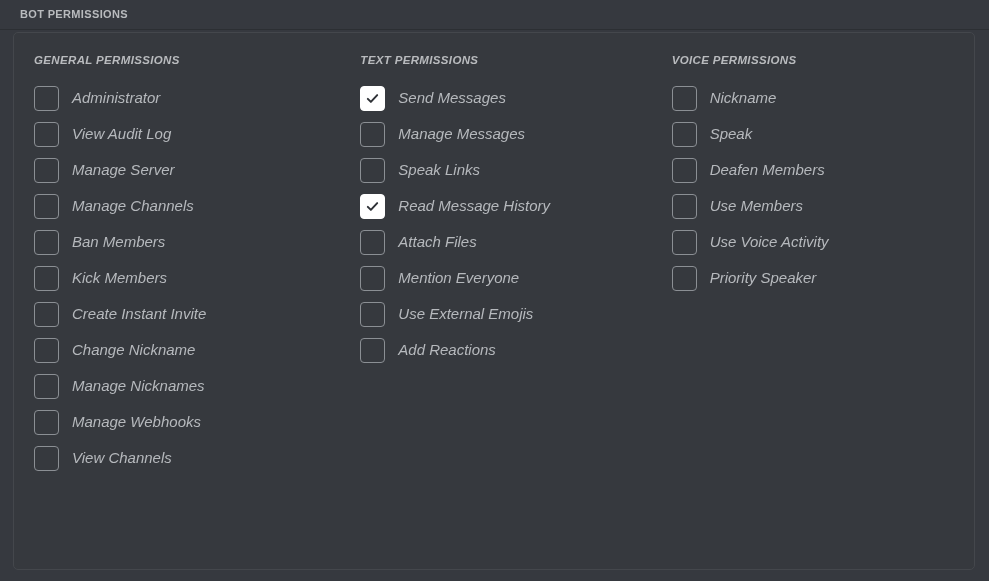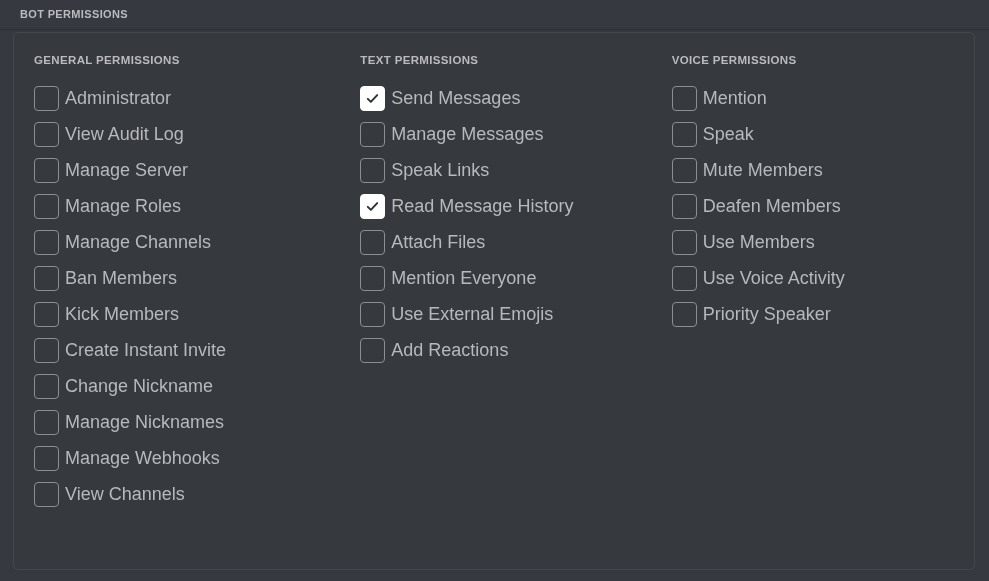--- a/index.html
+++ b/index.html
@@ -58,20 +58,21 @@
     border-radius: 5px;
   }
 
   .columns {
     position: absolute;
     left: 0;
     top: 0;
     width: 100%;
     height: 100%;
     display: flex;
+    font-style: italic;
   }
 
   .column {
     position: relative;
     padding-top: 20px;
   }
 
   .column-general { width: 333px; padding-left: 20px; }
   .column-text    { width: 312px; padding-left: 14px; }
   .column-voice   { width: 317px; padding-left: 14px; }
@@ -120,22 +121,22 @@
     display: none;
   }
 
   .checkbox.checked .check-glyph {
     display: block;
     width: 15px;
     height: 15px;
   }
 
   .perm-label {
-    margin-left: 6px;
-    font-size: 18px;
+    margin-left: 13px;
+    font-size: 15px;
     color: #b6b9bd;
     white-space: nowrap;
     line-height: 18px;
   }
 </style>
 </head>
 <body>
 
 <div class="app">
 
@@ -153,24 +154,20 @@
               <span class="checkbox"></span>
               <span class="perm-label">Administrator</span>
             </li>
             <li class="perm-row">
               <span class="checkbox"></span>
               <span class="perm-label">View Audit Log</span>
             </li>
             <li class="perm-row">
               <span class="checkbox"></span>
               <span class="perm-label">Manage Server</span>
-            </li>
-            <li class="perm-row">
-              <span class="checkbox"></span>
-              <span class="perm-label">Manage Roles</span>
             </li>
             <li class="perm-row">
               <span class="checkbox"></span>
               <span class="perm-label">Manage Channels</span>
             </li>
             <li class="perm-row">
               <span class="checkbox"></span>
               <span class="perm-label">Ban Members</span>
             </li>
             <li class="perm-row">
@@ -244,29 +241,25 @@
               <span class="perm-label">Add Reactions</span>
             </li>
           </ul>
       </div>
 
       <div class="column column-voice">
         <div class="column-header">VOICE PERMISSIONS</div>
         <ul class="perm-list">
             <li class="perm-row">
               <span class="checkbox"></span>
-              <span class="perm-label">Mention</span>
+              <span class="perm-label">Nickname</span>
             </li>
             <li class="perm-row">
               <span class="checkbox"></span>
               <span class="perm-label">Speak</span>
-            </li>
-            <li class="perm-row">
-              <span class="checkbox"></span>
-              <span class="perm-label">Mute Members</span>
             </li>
             <li class="perm-row">
               <span class="checkbox"></span>
               <span class="perm-label">Deafen Members</span>
             </li>
             <li class="perm-row">
               <span class="checkbox"></span>
               <span class="perm-label">Use Members</span>
             </li>
             <li class="perm-row">

